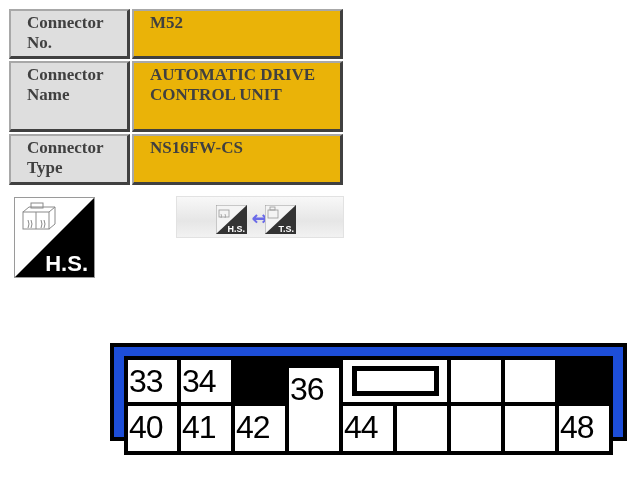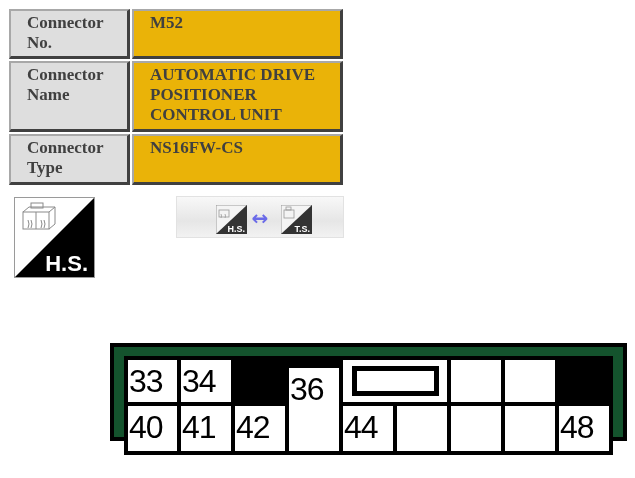--- a/index.html
+++ b/index.html
@@ -11,21 +11,21 @@
     padding:2px 16px; color:#404040; font-weight:bold; font-size:17px; line-height:20px;
   }
   .label-cell { left:0; width:121px; background:#dedede; }
   .value-cell { left:123px; width:211px; background:#eab308; }
 
   .hs-icon { position:absolute; left:14px; top:197px; width:81px; height:81px; box-sizing:border-box; border:1px solid #9a9a9a; background:#fff; overflow:hidden; }
   .toggle-button { position:absolute; left:176px; top:196px; width:168px; height:42px; box-sizing:border-box;
     border:1px solid #e2e2e2; background:linear-gradient(#f8f8f8,#e6e6e6 60%,#f2f2f2); cursor:pointer; }
   .mini-icon { position:absolute; top:8px; width:31px; height:29px; overflow:hidden; }
 
-  .connector { position:absolute; left:110px; top:343px; width:517px; height:98px; box-sizing:border-box; border:4px solid #000; background:#14532d; }
+  .connector { position:absolute; left:110px; top:343px; width:517px; height:98px; box-sizing:border-box; border:4px solid #000; background:#1d4ed8; }
   .connector-inner { position:absolute; left:10px; top:9px; width:489px; height:99px; box-sizing:border-box; border:4px solid #000; background:#000; }
   .pin { position:absolute; background:#fff; box-sizing:border-box; font-family:"Liberation Sans","DejaVu Sans",sans-serif; font-size:32px; line-height:42px; color:#000; padding-left:1px; letter-spacing:-1px; }
   .latch { position:absolute; left:9px; top:6px; width:87px; height:30px; box-sizing:border-box; border:5px solid #000; background:#fff; }
 </style>
 </head>
 <body>
 
 <div>
 
   <div class="cell label-cell" style="left:9px; top:9px; height:50px;">
@@ -35,21 +35,20 @@
   <div class="cell value-cell" style="left:132px; top:9px; height:50px;">
     <div>M52</div>
   </div>
 
   <div class="cell label-cell" style="left:9px; top:61px; height:71px;">
     <div>Connector</div>
     <div>Name</div>
   </div>
   <div class="cell value-cell" style="left:132px; top:61px; height:71px;">
     <div>AUTOMATIC DRIVE</div>
-    <div>POSITIONER</div>
     <div>CONTROL UNIT</div>
   </div>
 
   <div class="cell label-cell" style="left:9px; top:134px; height:51px;">
     <div>Connector</div>
     <div>Type</div>
   </div>
   <div class="cell value-cell" style="left:132px; top:134px; height:51px;">
     <div>NS16FW-CS</div>
   </div>
@@ -77,21 +76,21 @@
       <rect x="0" y="0" width="31" height="29" fill="#f4f4f4" stroke="#999"></rect>
       <polygon points="31,0 31,29 0,29" fill="#333"></polygon>
       <g stroke="#999" fill="none" stroke-width="0.8">
           <rect x="3" y="5" width="10" height="7"></rect>
           <path d="M5,9 q1,2 0,4 M9,9 q1,2 0,4"></path>
         </g>
       <text x="29" y="27" text-anchor="end" fill="#fff" font-family="Liberation Sans, sans-serif" font-weight="bold" font-size="9">H.S.</text>
     </svg>
   </div>
   <div style="position:absolute; left:72px; top:12px; width:22px; height:18px; color:#6a6ae8; font-size:20px; line-height:18px; text-align:center; font-family:'DejaVu Sans',sans-serif; font-weight:bold;">↔</div>
-  <div class="mini-icon" style="left:104px;">
+  <div class="mini-icon" style="left:88px;">
     <svg width="31" height="29" viewBox="0 0 31 29">
       <rect x="0" y="0" width="31" height="29" fill="#f4f4f4" stroke="#999"></rect>
       <polygon points="31,0 31,29 0,29" fill="#333"></polygon>
       <g stroke="#999" fill="none" stroke-width="0.8">
           <rect x="3" y="5" width="10" height="8"></rect>
           <rect x="5" y="2" width="5" height="3"></rect>
         </g>
       <text x="29" y="27" text-anchor="end" fill="#fff" font-family="Liberation Sans, sans-serif" font-weight="bold" font-size="9">T.S.</text>
     </svg>
   </div>

